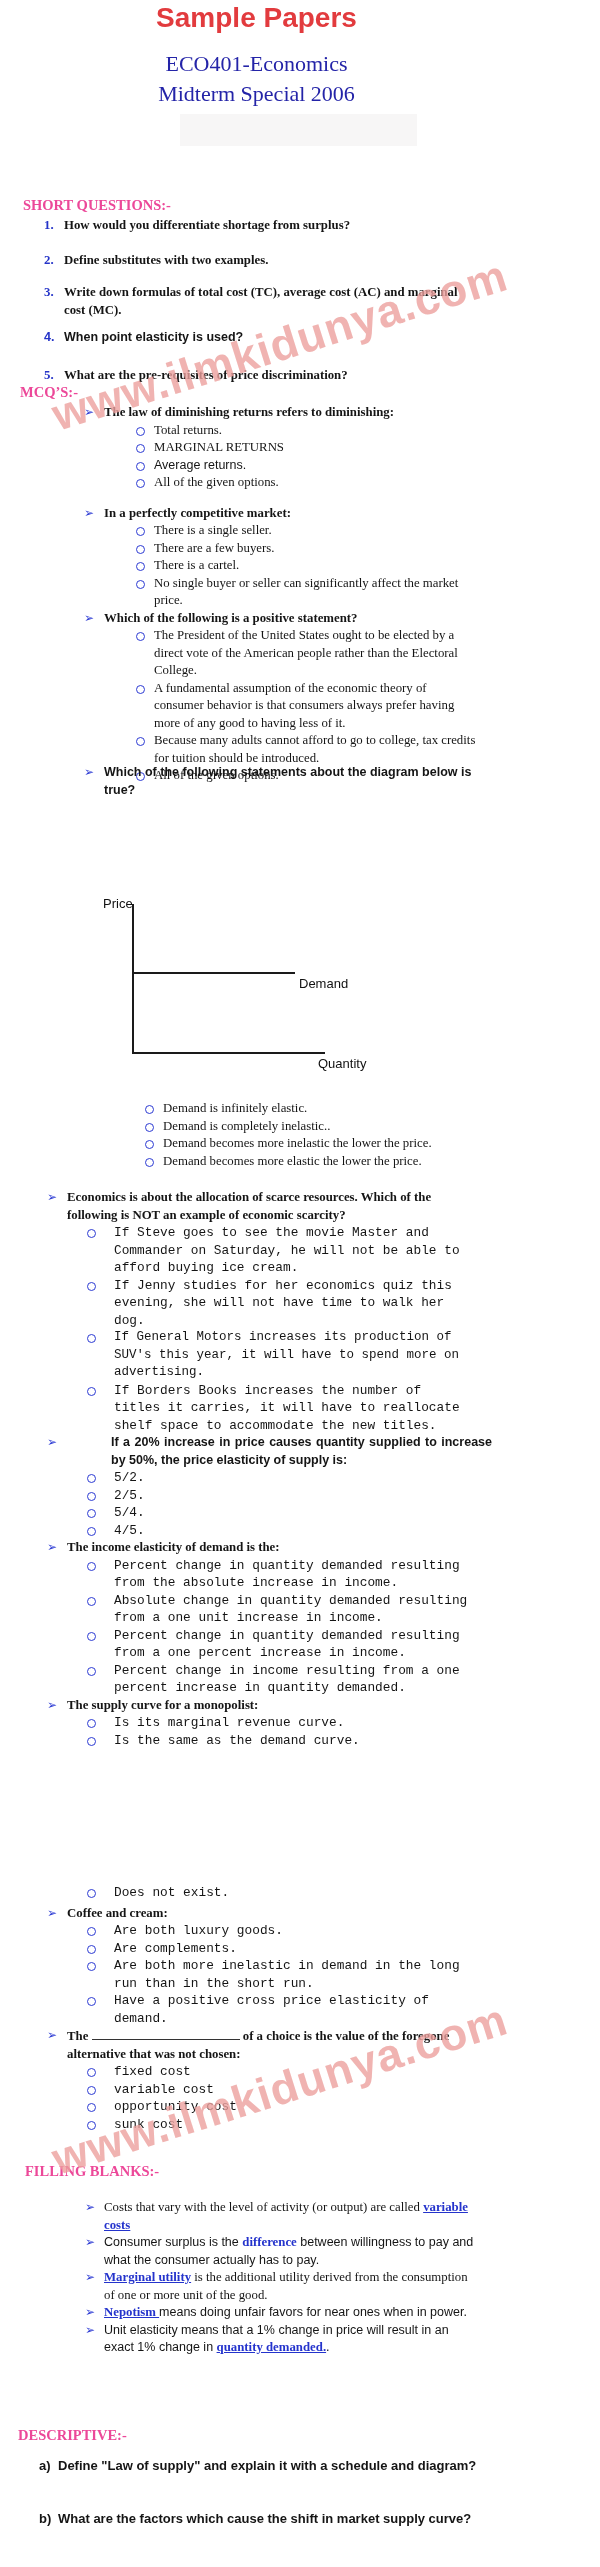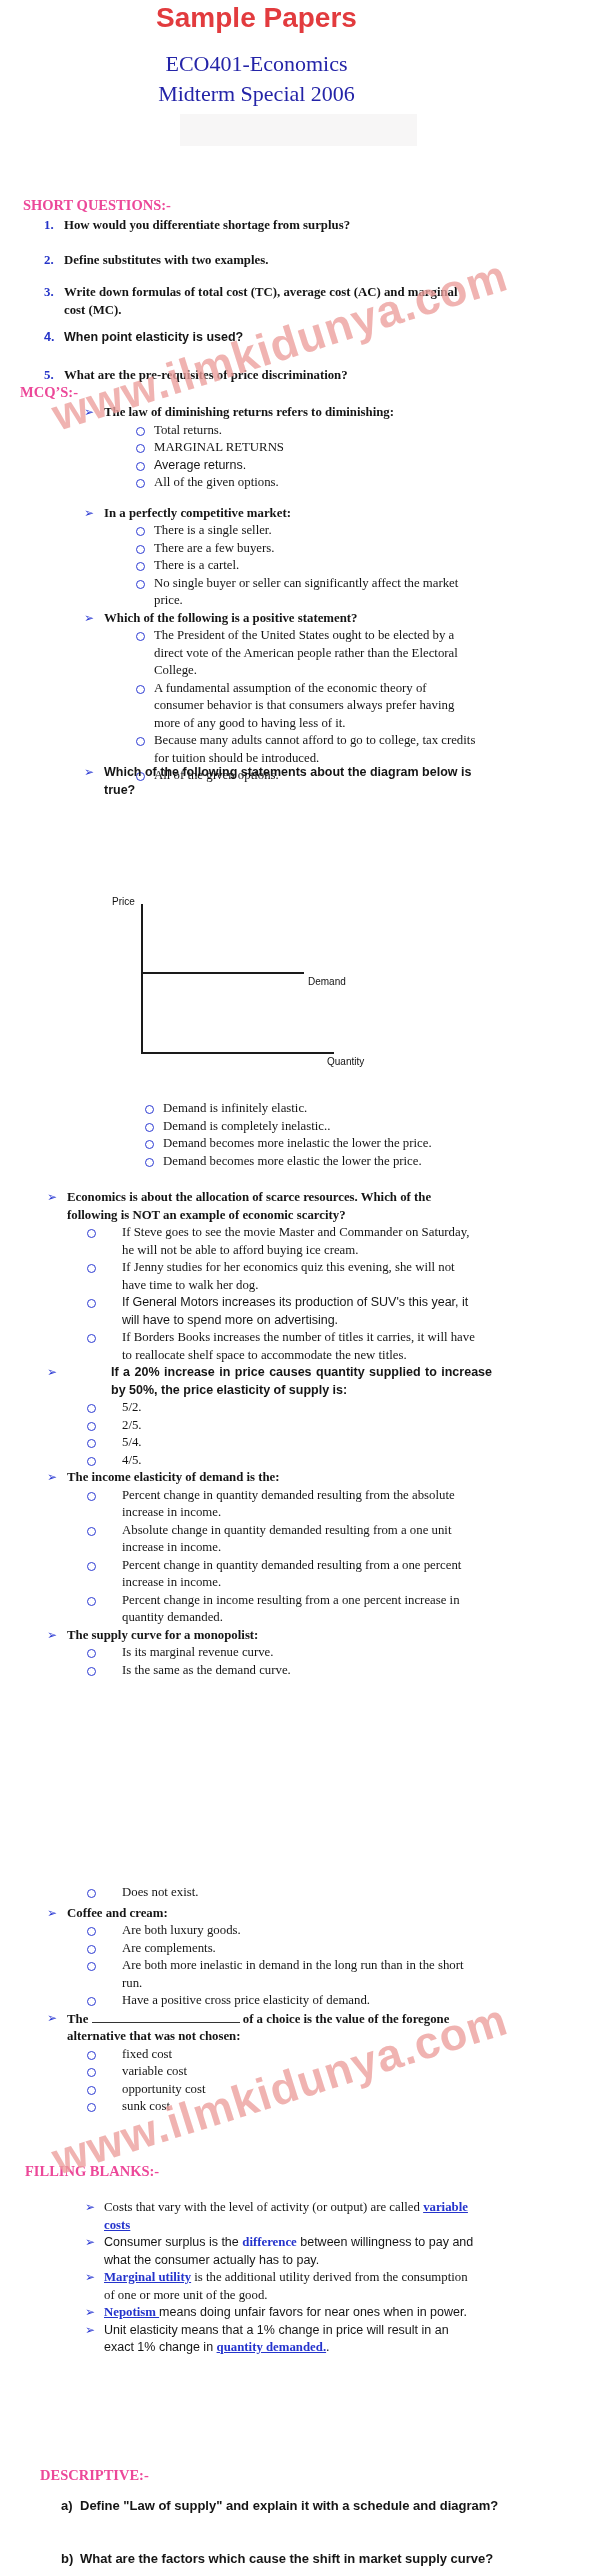--- a/index.html
+++ b/index.html
@@ -42,47 +42,47 @@
   .groupA .q-text{width:371px;}
   .groupB .q-text,.groupC .q-text{width:413px;}
   .just{text-align:justify;margin-left:44px;}
 
   .opt{display:flex;line-height:17.5px;}
   .circ{flex:none;width:7px;height:7px;border:1.3px solid #2d3bd3;border-radius:50%;margin-top:5px;}
   .groupA .opts{margin-left:52px;}
   .groupA .opt-text{margin-left:9px;width:322px;}
   .groupA .opts.deep{margin-left:61px;}
   .groupB .opts,.groupC .opts{margin-left:40px;}
-  .groupB .opt-text,.groupC .opt-text{margin-left:26px;width:358px;}
+  .groupB .opt-text,.groupC .opt-text{margin-left:18px;width:358px;font-family:Liberation Mono, monospace;}
   .gap13{margin-bottom:13px;}
 
   
-  .diagram{position:relative;margin:97px 0 0 28px;width:280px;height:173px;
-           font-family:"Liberation Sans",sans-serif;font-size:10px;color:#111;}
+  .diagram{position:relative;margin:97px 0 0 19px;width:280px;height:173px;
+           font-family:"Liberation Sans",sans-serif;font-size:13px;color:#111;}
   .vaxis{position:absolute;left:29px;top:8px;width:2px;height:150px;background:#1a1a1a;}
   .dline{position:absolute;left:30px;top:76px;width:162px;height:2px;background:#1a1a1a;}
   .haxis{position:absolute;left:29px;top:156px;width:193px;height:2px;background:#1a1a1a;}
   .lab-price{position:absolute;left:0;top:0;}
   .lab-demand{position:absolute;left:196px;top:80px;}
   .lab-quantity{position:absolute;left:215px;top:160px;}
   .opts-after-diagram{margin-top:31px;}
 
   .blank{display:inline-block;width:148px;border-bottom:1.5px solid #333;height:12px;}
 
   
   .fb{position:absolute;top:2162px;left:25px;width:560px;}
   .fb-list{margin:19px 0 0 60px;}
   .fb-item{display:flex;line-height:17.5px;}
   .fb-item .arrow{width:19px;}
   .fb-text{width:374px;}
   .key{color:#2433cc;font-weight:bold;font-family:"Liberation Serif",serif;font-size:12.8px;}
   .key.u{text-decoration:underline;}
 
   
-  .desc{position:absolute;top:2426px;left:40px;width:560px;margin-top:40px;}
+  .desc{position:absolute;top:2426px;left:18px;width:560px;}
   .desc-item{display:flex;font-family:"Liberation Sans",sans-serif;font-weight:bold;
              font-size:13px;line-height:17.5px;}
   .desc-item .label{width:19px;margin-left:21px;flex:none;}
   .desc-text{width:490px;}
   .mt13{margin-top:13px;}
   .mt35{margin-top:35px;}
   .mt3{margin-top:3px;}
   .mt17{margin-top:17px;}
   .mt15{margin-top:15px;}
   .mt10{margin-top:10px;}

